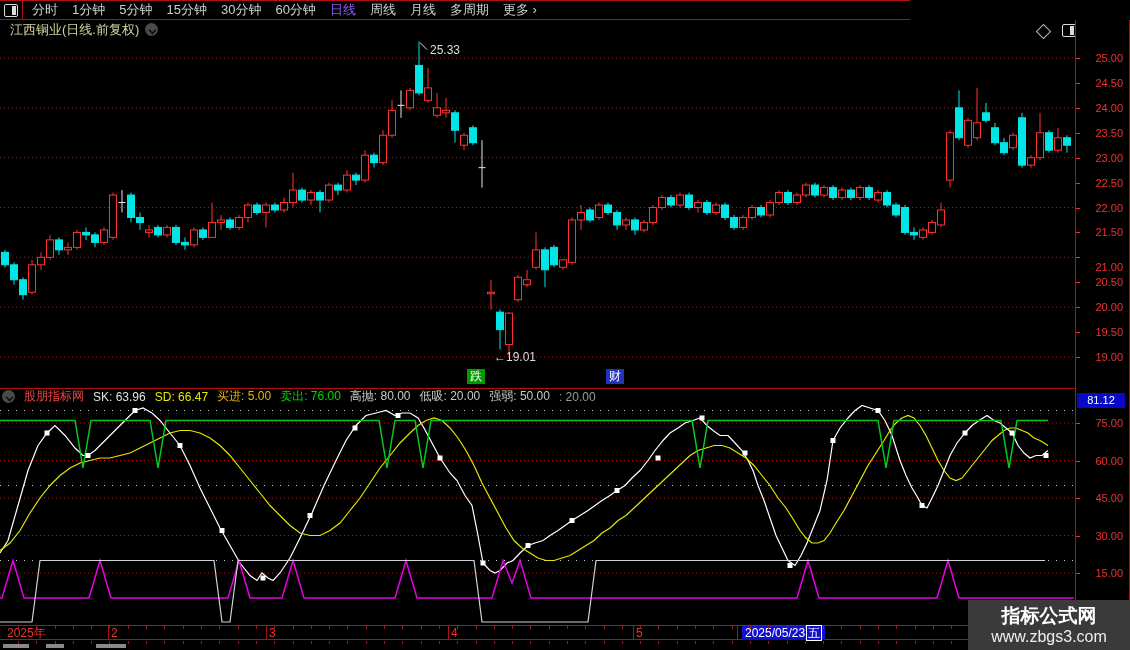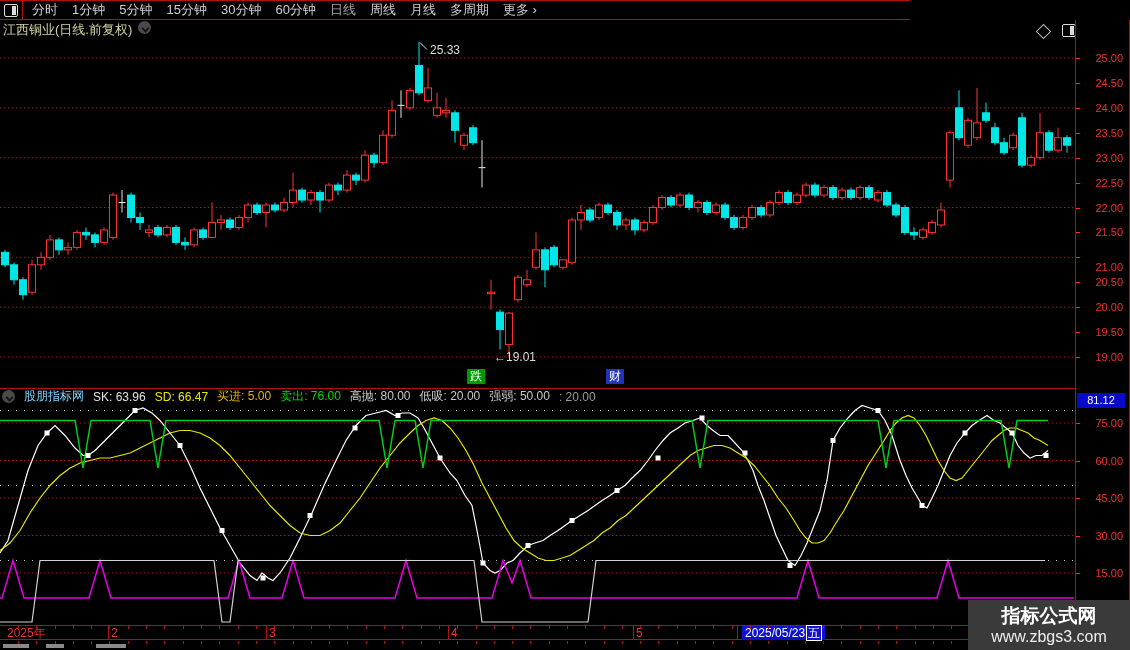--- a/index.html
+++ b/index.html
@@ -7,26 +7,26 @@
        font-family:"Liberation Sans","DejaVu Sans",sans-serif;}
   
   #topbar{position:absolute;left:0;top:0;width:910px;height:20px;background:#000;
           border-top:1px solid #b31111;border-bottom:1px solid #b31111;box-sizing:border-box;
           display:flex;align-items:center;}
   #winicon{width:22px;height:18px;border-right:1px solid #b31111;display:flex;align-items:center;justify-content:center;}
   .winglyph{width:12px;height:11px;border:1px solid #dcdcdc;border-radius:2px;position:relative;}
   .winglyph::after{content:"";position:absolute;right:1px;top:1px;bottom:1px;width:4px;background:#dcdcdc;}
   #periods{display:flex;align-items:center;gap:14px;padding-left:9px;flex:1;}
   .pitem{color:#cfcfcf;font-size:13px;cursor:default;white-space:nowrap;}
-  .pitem.active{color:#a3a3a3;text-align:right;}
+  .pitem.active{color:#8b5cf6;text-align:right;}
   #rmenu{display:flex;height:18px;border-left:1px solid #b31111;}
   .rcell{color:#e8e8e8;font-size:13px;padding:0 8px;border-right:1px solid #b31111;
          display:flex;align-items:center;white-space:nowrap;}
   
-  #titlerow{position:absolute;left:0;top:21px;width:1074px;height:17px;display:flex;}
+  #titlerow{position:absolute;left:0;top:21px;width:1074px;height:17px;display:flex;align-items:center;padding-left:7px;}
   #stocktitle{color:#d2d2a0;font-size:13px;padding-left:3px;white-space:nowrap;}
   .chevcircle{width:13px;height:13px;border-radius:50%;background:#4a4a4a;margin-left:6px;position:relative;}
   .chevcircle::after{content:"";position:absolute;left:3.5px;top:4px;width:5px;height:5px;
       border-right:2px solid #111;border-bottom:2px solid #111;transform:rotate(45deg) scale(.8);}
   #titleicons{position:absolute;right:14px;top:1px;display:flex;gap:12px;align-items:center;}
   .diamond{width:9px;height:9px;border:1px solid #b9b9b9;transform:rotate(45deg);}
   
   svg{position:absolute;left:0;display:block;}
   #mainsvg{top:38px;}
   #indsvg{top:404px;}
@@ -345,21 +345,21 @@
       <text x="494" y="322.50146699999993" fill="#dcdcdc" font-size="12px">←19.01</text>
     </svg>
 
   <div class="badge" id="bgreen" style="left:467px;top:369px;background:#009900;">跌</div>
   <div class="badge" id="bblue" style="left:606px;top:369px;background:#2233bb;">财</div>
 
   <div id="divider"></div>
 
   <div id="indheader">
     <span class="chevcircle" style="margin-left:2px;"></span>
-  <span style="color: #7dd3fc;">股朋指标网</span>
+  <span style="color: #ef4444;">股朋指标网</span>
       <span style="color: rgb(224, 224, 224);">SK: 63.96</span>
       <span style="color: rgb(230, 230, 0);">SD: 66.47</span>
       <span style="color: #eab308;">买进: 5.00</span>
       <span style="color: rgb(0, 221, 0);">卖出: 76.00</span>
       <span style="color: rgb(200, 200, 200);">高抛: 80.00</span>
       <span style="color: rgb(200, 200, 200);">低吸: 20.00</span>
       <span style="color: rgb(200, 200, 200);">强弱: 50.00</span>
       <span style="color: rgb(154, 154, 154);">: 20.00</span>
     </div>
 

